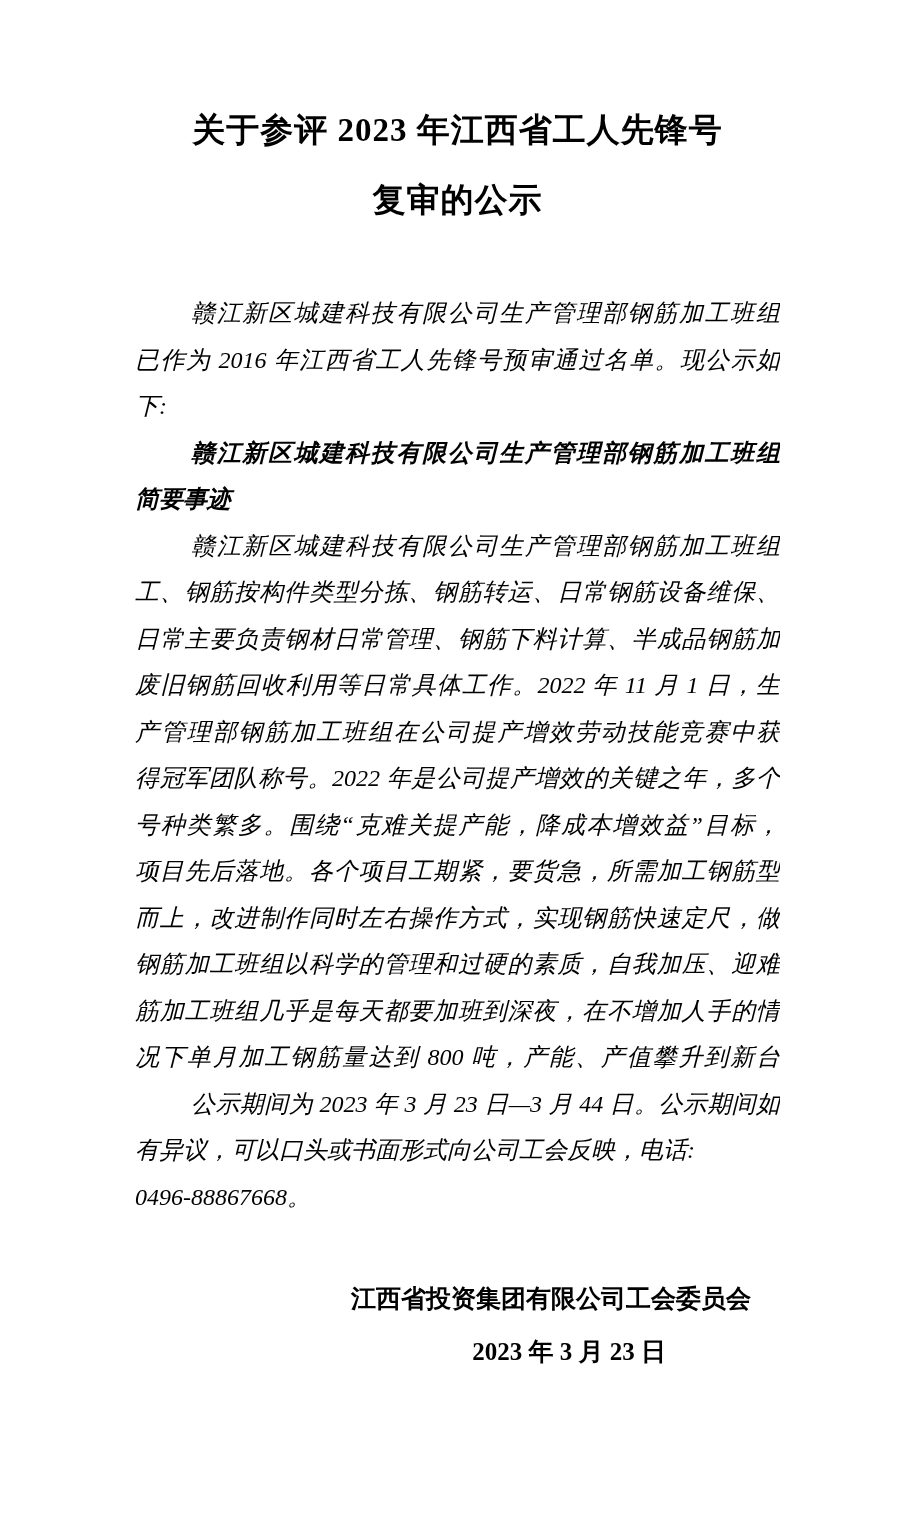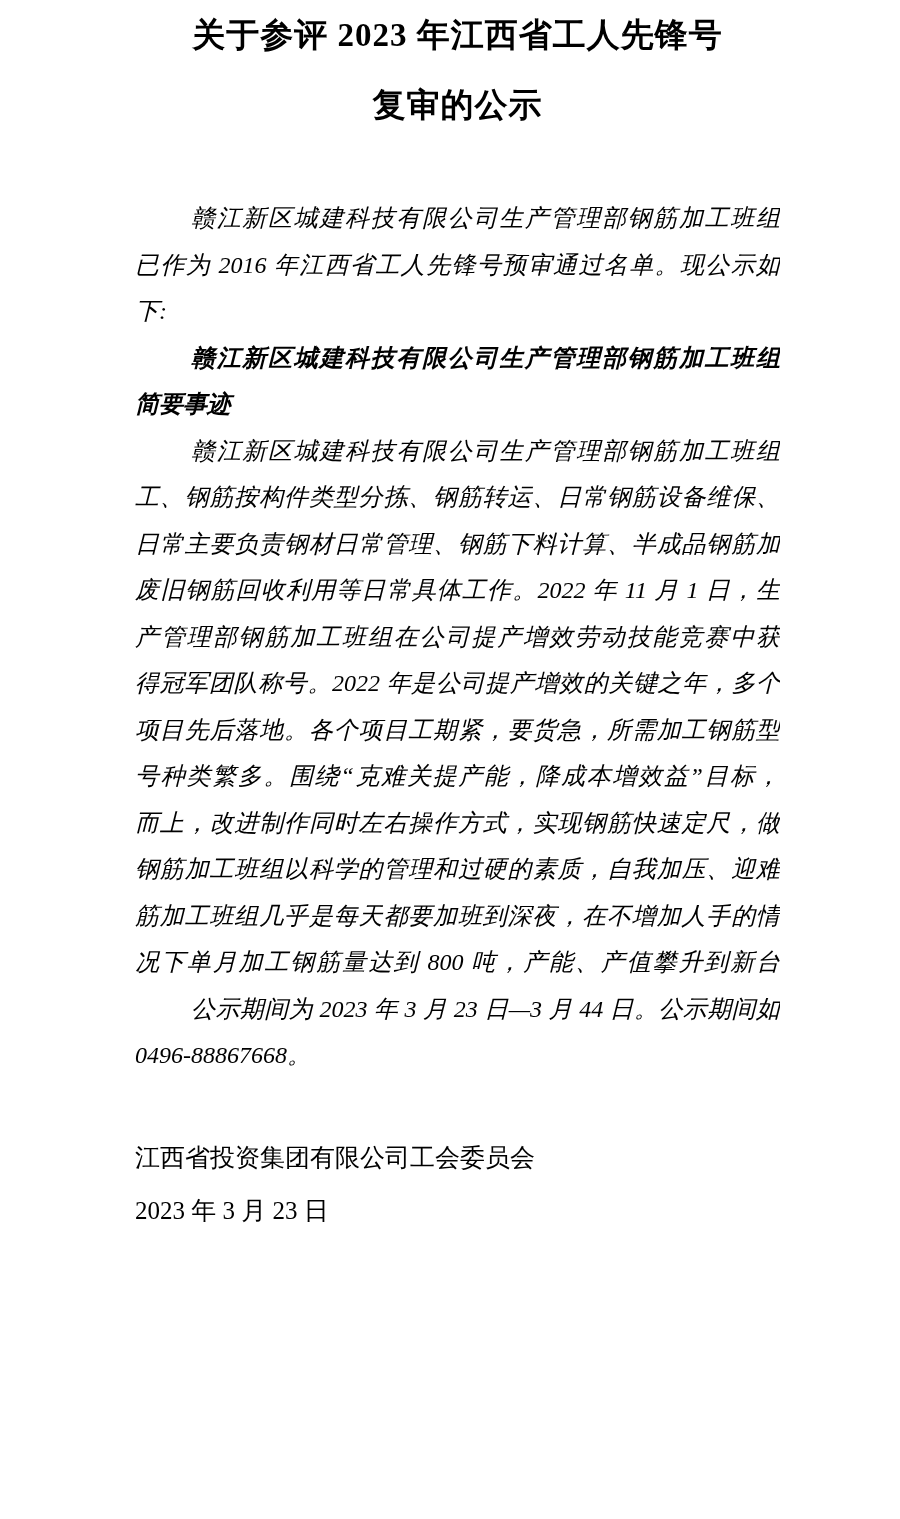--- a/index.html
+++ b/index.html
@@ -16,20 +16,21 @@
     font-family: "Liberation Serif", "DejaVu Serif", serif;
     overflow: hidden;
   }
   .content {
     position: absolute;
     left: 135px;
     top: 0;
     width: 645px;
   }
   .title-block {
+    padding-top: 95px;
     text-align: center;
   }
   .title-line {
     font-size: 33px;
     font-weight: bold;
     line-height: 70px;
     height: 70px;
     letter-spacing: 1px;
     white-space: nowrap;
   }
@@ -55,29 +56,32 @@
     font-weight: bold;
     font-size: 24px;
   }
   .signature-block {
     margin-top: 52px;
     font-size: 25px;
   }
   .sig-org {
     line-height: 53px;
     height: 53px;
-    text-align: left;
+    text-align: right;
     padding-right: 29px;
     white-space: nowrap;
+    font-weight: bold;
   }
   .sig-date {
     line-height: 53px;
     height: 53px;
+    text-align: right;
     padding-right: 114px;
     white-space: nowrap;
+    font-weight: bold;
   }
 </style>
 </head>
 <body>
 
 <div class="page">
   <div class="content">
 
     <div class="title-block">
       <div class="title-line">关于参评 2023 年江西省工人先锋号</div>
@@ -89,27 +93,28 @@
         <div class="line fill">已作为 2016 年江西省工人先锋号预审通过名单。现公示如</div>
         <div class="line">下:</div>
         <div class="line bold indent fill">赣江新区城建科技有限公司生产管理部钢筋加工班组</div>
         <div class="line bold">简要事迹</div>
         <div class="line indent fill">赣江新区城建科技有限公司生产管理部钢筋加工班组</div>
         <div class="line fill">工、钢筋按构件类型分拣、钢筋转运、日常钢筋设备维保、</div>
         <div class="line fill">日常主要负责钢材日常管理、钢筋下料计算、半成品钢筋加</div>
         <div class="line fill">废旧钢筋回收利用等日常具体工作。2022 年 11 月 1 日，生</div>
         <div class="line fill">产管理部钢筋加工班组在公司提产增效劳动技能竞赛中获</div>
         <div class="line fill">得冠军团队称号。2022 年是公司提产增效的关键之年，多个</div>
+        <div class="line fill">号种类繁多。围绕“克难关提产能，降成本增效益”目标，</div>
         <div class="line fill">项目先后落地。各个项目工期紧，要货急，所需加工钢筋型</div>
-        <div class="line fill">号种类繁多。围绕“克难关提产能，降成本增效益”目标，</div>
         <div class="line fill">而上，改进制作同时左右操作方式，实现钢筋快速定尺，做</div>
         <div class="line fill">钢筋加工班组以科学的管理和过硬的素质，自我加压、迎难</div>
         <div class="line fill">筋加工班组几乎是每天都要加班到深夜，在不增加人手的情</div>
         <div class="line fill">况下单月加工钢筋量达到 800 吨，产能、产值攀升到新台阶。</div>
         <div class="line indent fill">公示期间为 2023 年 3 月 23 日—3 月 44 日。公示期间如</div>
+        <div class="line">有异议，可以口头或书面形式向公司工会反映，电话:</div>
         <div class="line">0496-88867668。</div>
       </div>
 
     <div class="signature-block">
       <div class="sig-org">江西省投资集团有限公司工会委员会</div>
       <div class="sig-date">2023 年 3 月 23 日</div>
     </div>
 
   </div>
 </div>

